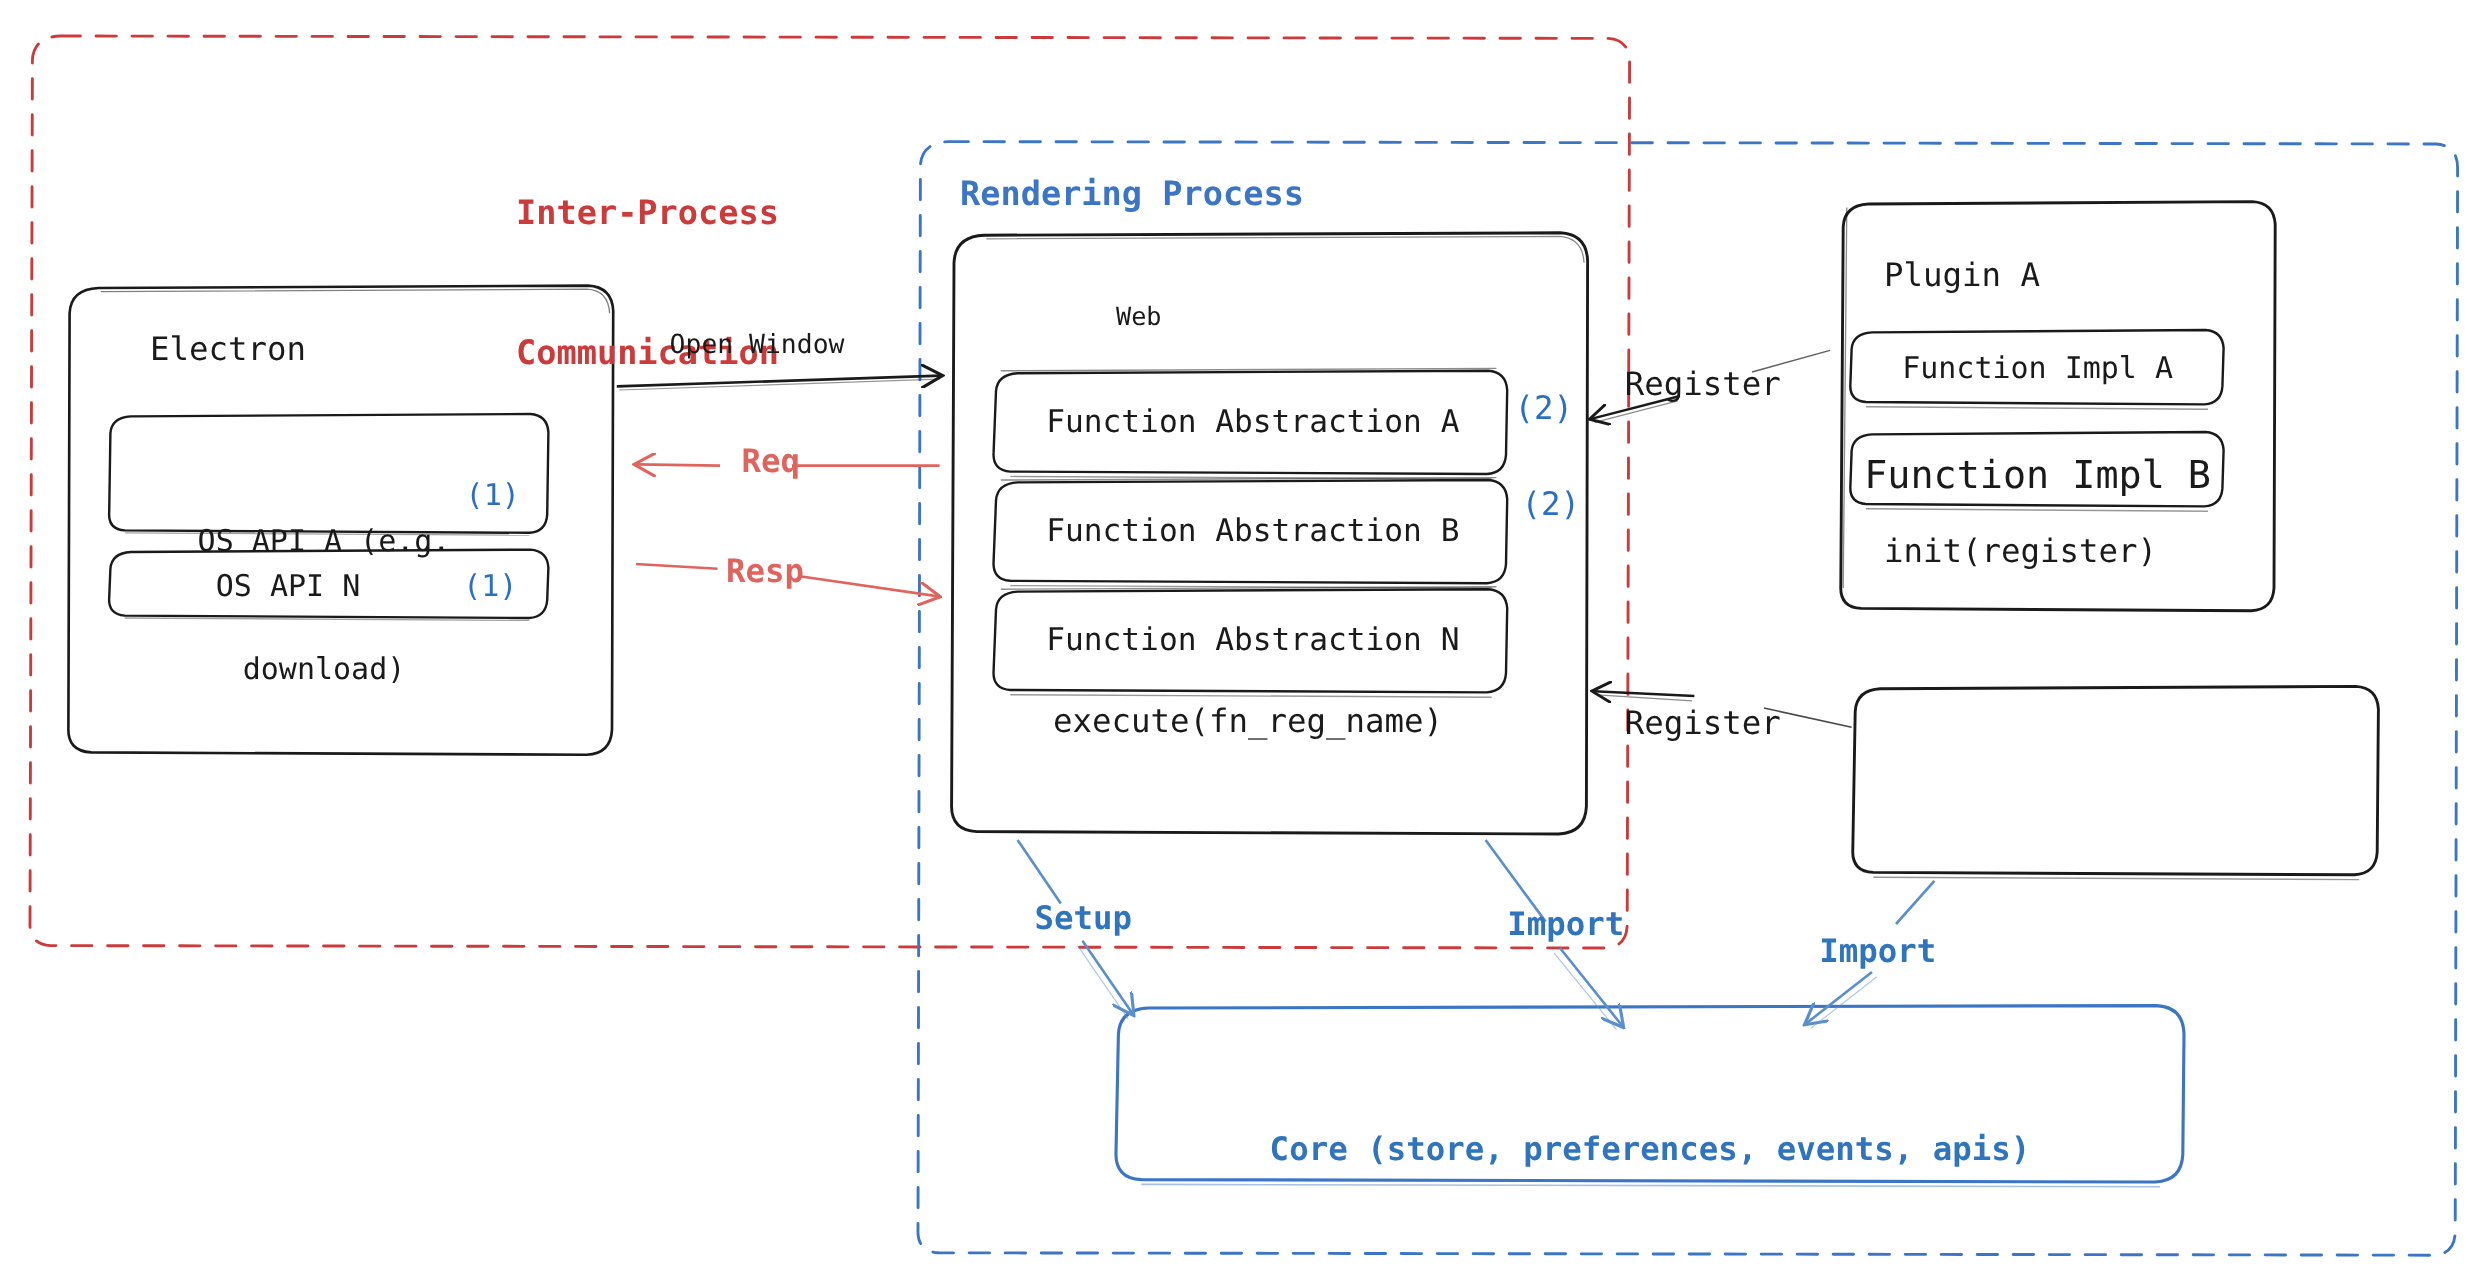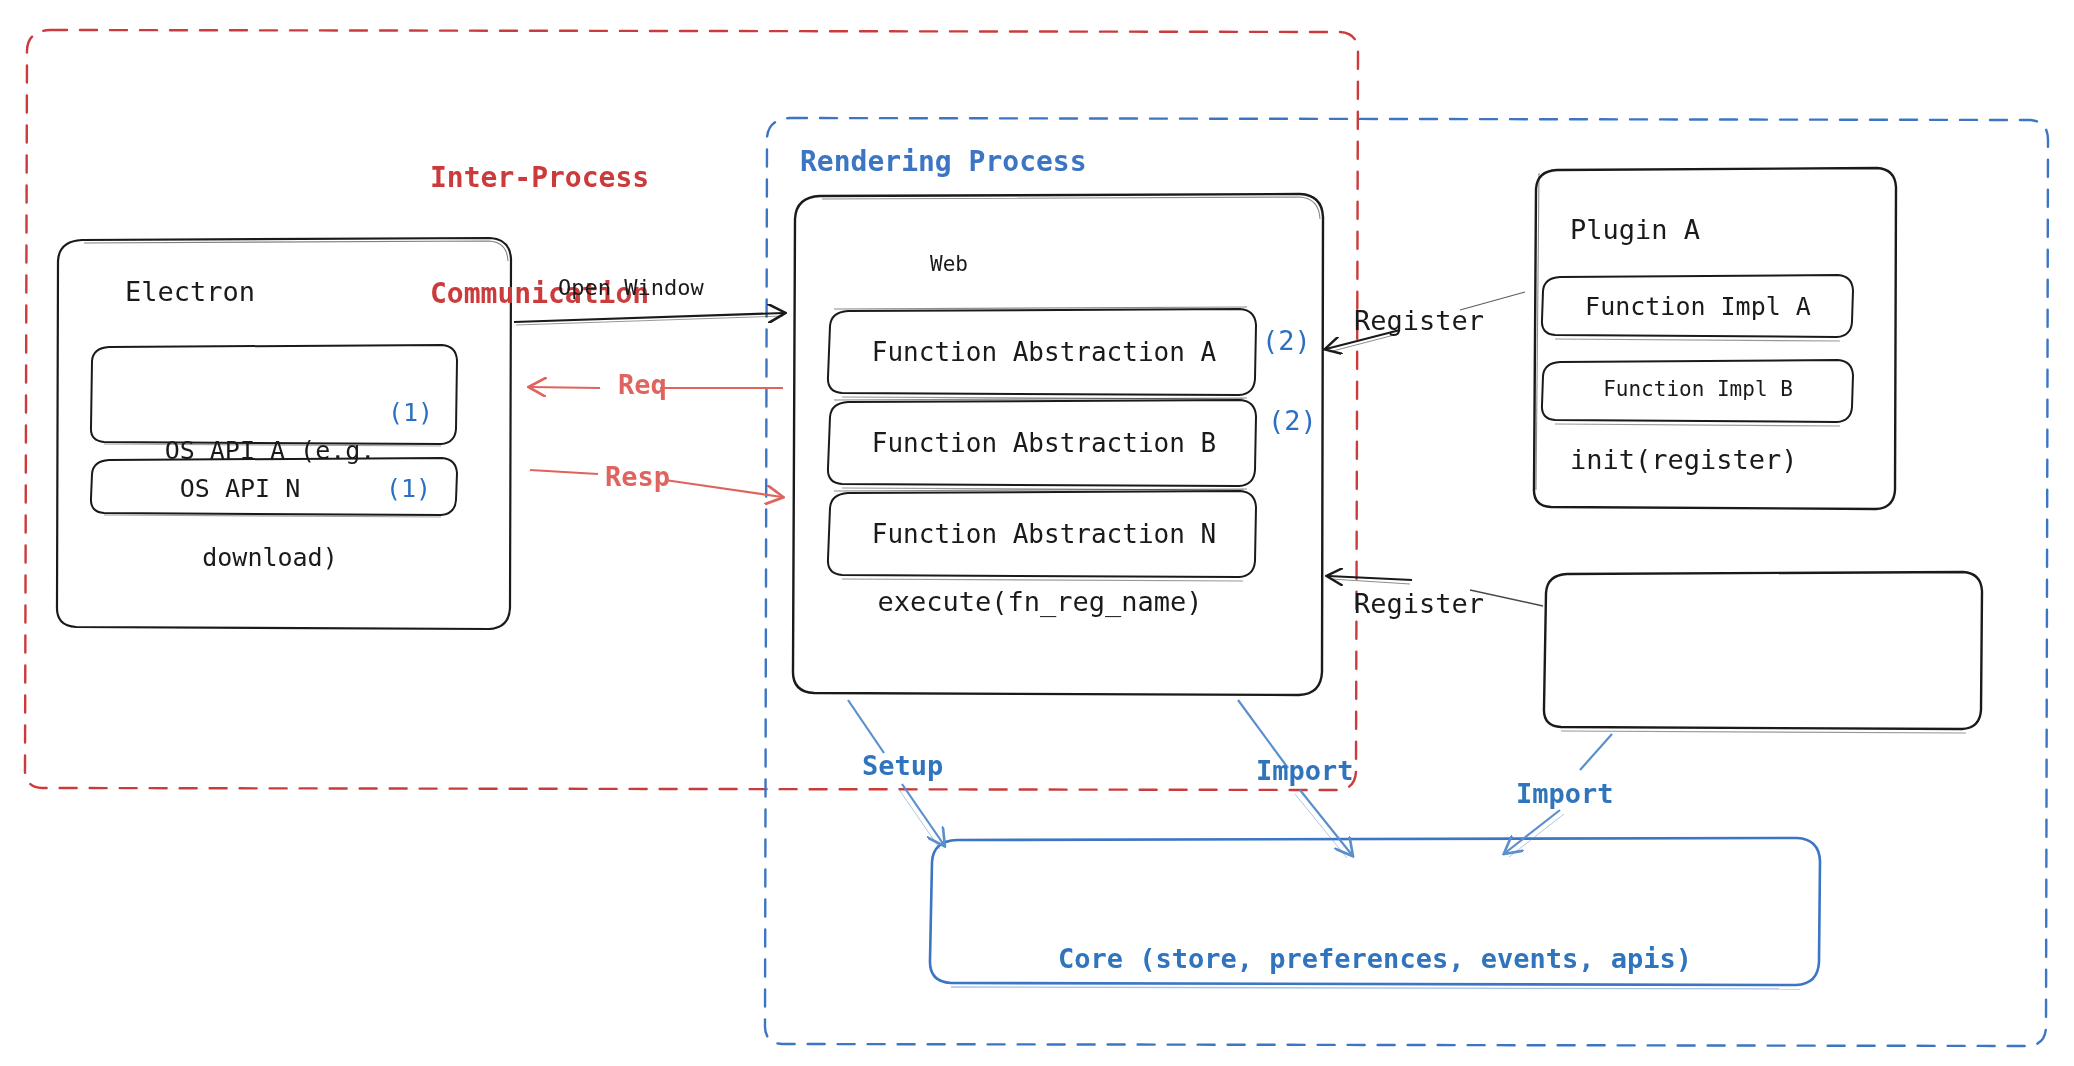--- a/index.html
+++ b/index.html
@@ -222,21 +222,21 @@
   <div class="badge" style="left:1268px; top:405px; font-size:27px;">(2)</div>
 
   <div class="box-label" style="left:840px; top:586px; width:400px; font-size:27px;">execute(fn_reg_name)</div>
 
   <div class="box-label" style="left:848px; top:519px; width:392px; font-size:26px;">Function Abstraction N</div>
 
   <div class="box-label" style="left:1570px; top:214px; font-size:27px;">Plugin A</div>
 
   <div class="box-label" style="left:1543px; top:292px; width:310px; font-size:25px;">Function Impl A</div>
 
-  <div class="box-label" style="left:1543px; top:377px; width:310px; font-size:21px;">Function Impl B</div>
+  <div class="box-label" style="left:1543px; top:377px; width:310px; font-size:32px;">Function Impl B</div>
 
   <div class="box-label" style="left:1570px; top:444px; font-size:27px;">init(register)</div>
 
 
   <div class="core-text" style="left:934px; top:858px; width:882px; font-size:27px;">
     <div>Core (store, preferences, events, apis)</div>
     <div>- OS APIs (1)</div>
     
   </div>
 

